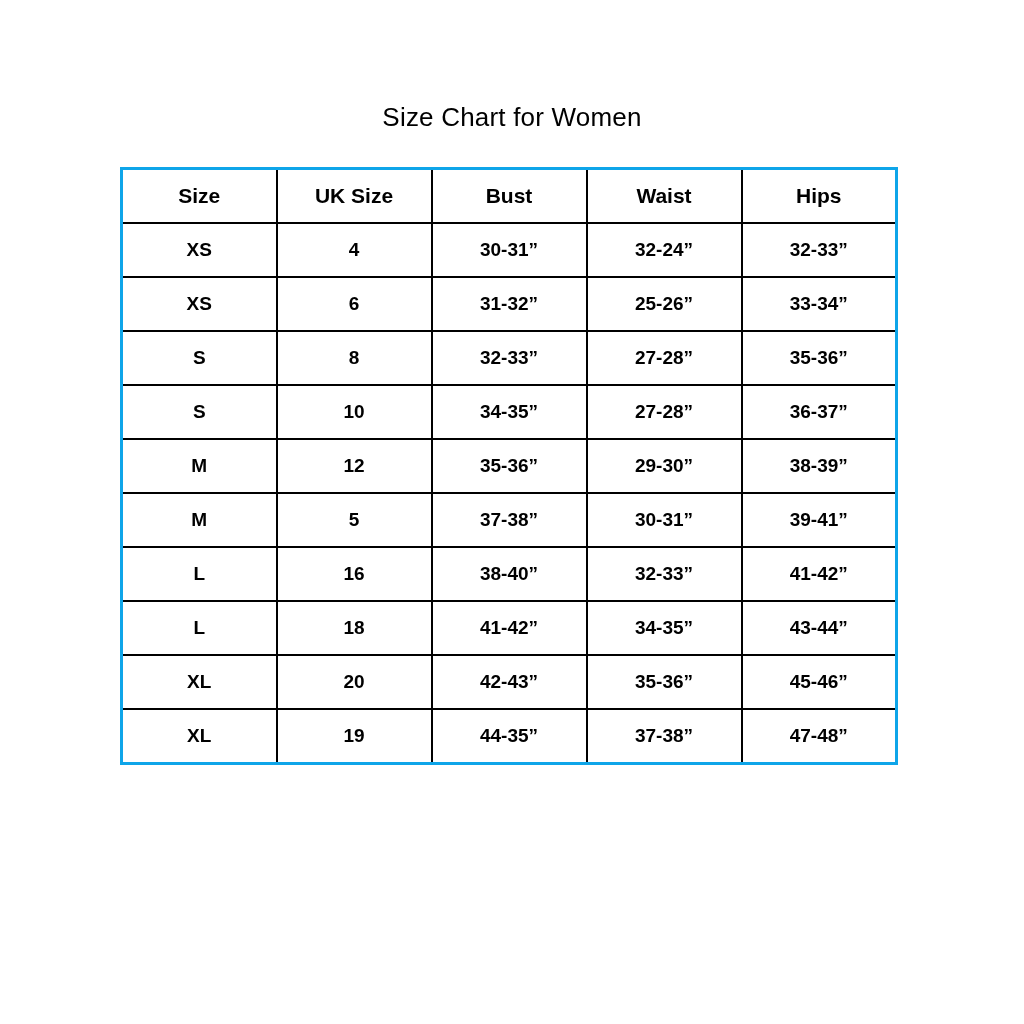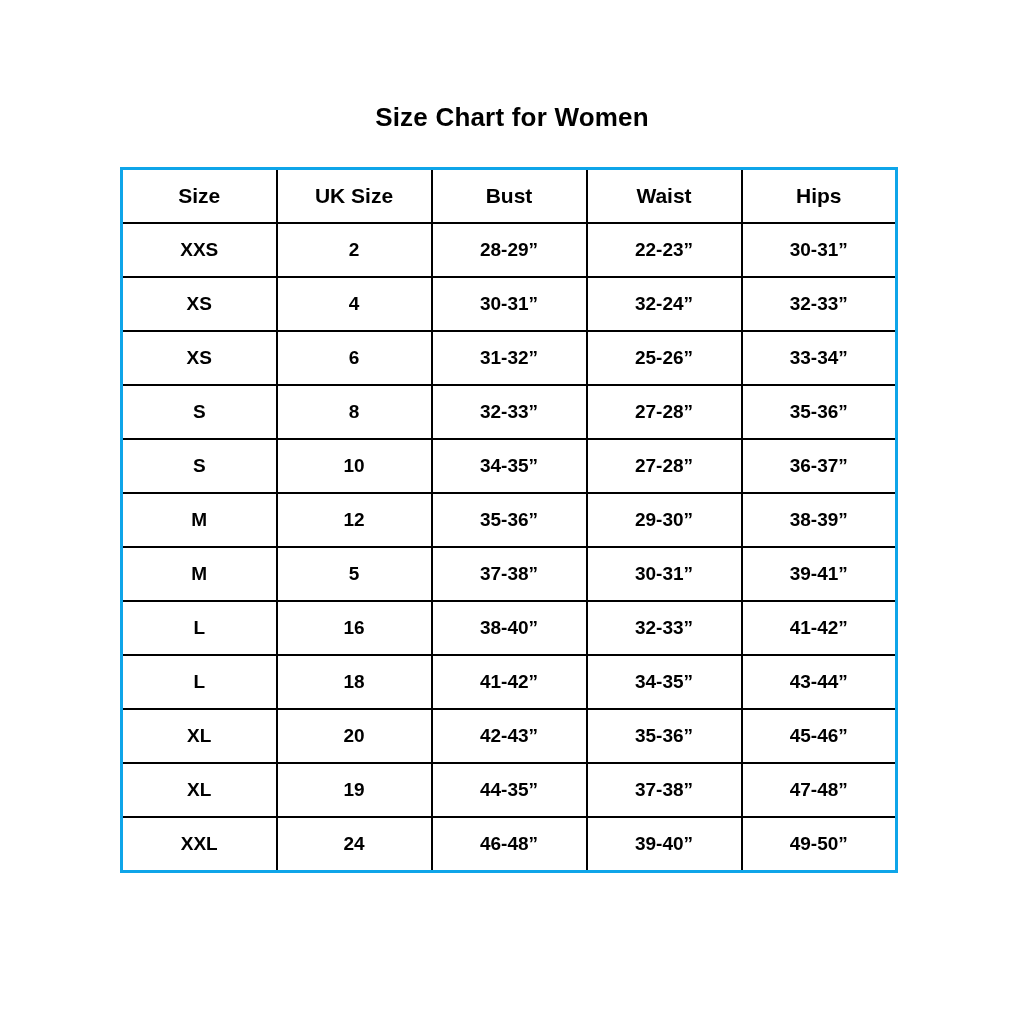--- a/index.html
+++ b/index.html
@@ -14,21 +14,21 @@
     font-family: "Liberation Sans", sans-serif;
     color: #000000;
   }
   .page-title {
     position: absolute;
     top: 102px;
     left: 0;
     width: 1024px;
     text-align: center;
     font-size: 26px;
-    font-weight: bold;
+    font-weight: normal;
     letter-spacing: 0.2px;
   }
   table.size-table {
     position: absolute;
     top: 167px;
     left: 120px;
     width: 778px;
     border-collapse: collapse;
     table-layout: fixed;
     border: 3px solid #0ea5e9;
@@ -58,27 +58,20 @@
   <thead>
     <tr>
         <th>Size</th>
         <th>UK Size</th>
         <th>Bust</th>
         <th>Waist</th>
         <th>Hips</th>
       </tr>
   </thead>
   <tbody>
-      <tr>
-        <td>XXS</td>
-        <td>2</td>
-        <td>28-29”</td>
-        <td>22-23”</td>
-        <td>30-31”</td>
-      </tr>
       <tr>
         <td>XS</td>
         <td>4</td>
         <td>30-31”</td>
         <td>32-24”</td>
         <td>32-33”</td>
       </tr>
       <tr>
         <td>XS</td>
         <td>6</td>
@@ -135,21 +128,14 @@
         <td>35-36”</td>
         <td>45-46”</td>
       </tr>
       <tr>
         <td>XL</td>
         <td>19</td>
         <td>44-35”</td>
         <td>37-38”</td>
         <td>47-48”</td>
       </tr>
-      <tr>
-        <td>XXL</td>
-        <td>24</td>
-        <td>46-48”</td>
-        <td>39-40”</td>
-        <td>49-50”</td>
-      </tr>
     </tbody>
 </table>
 
 </body></html>

